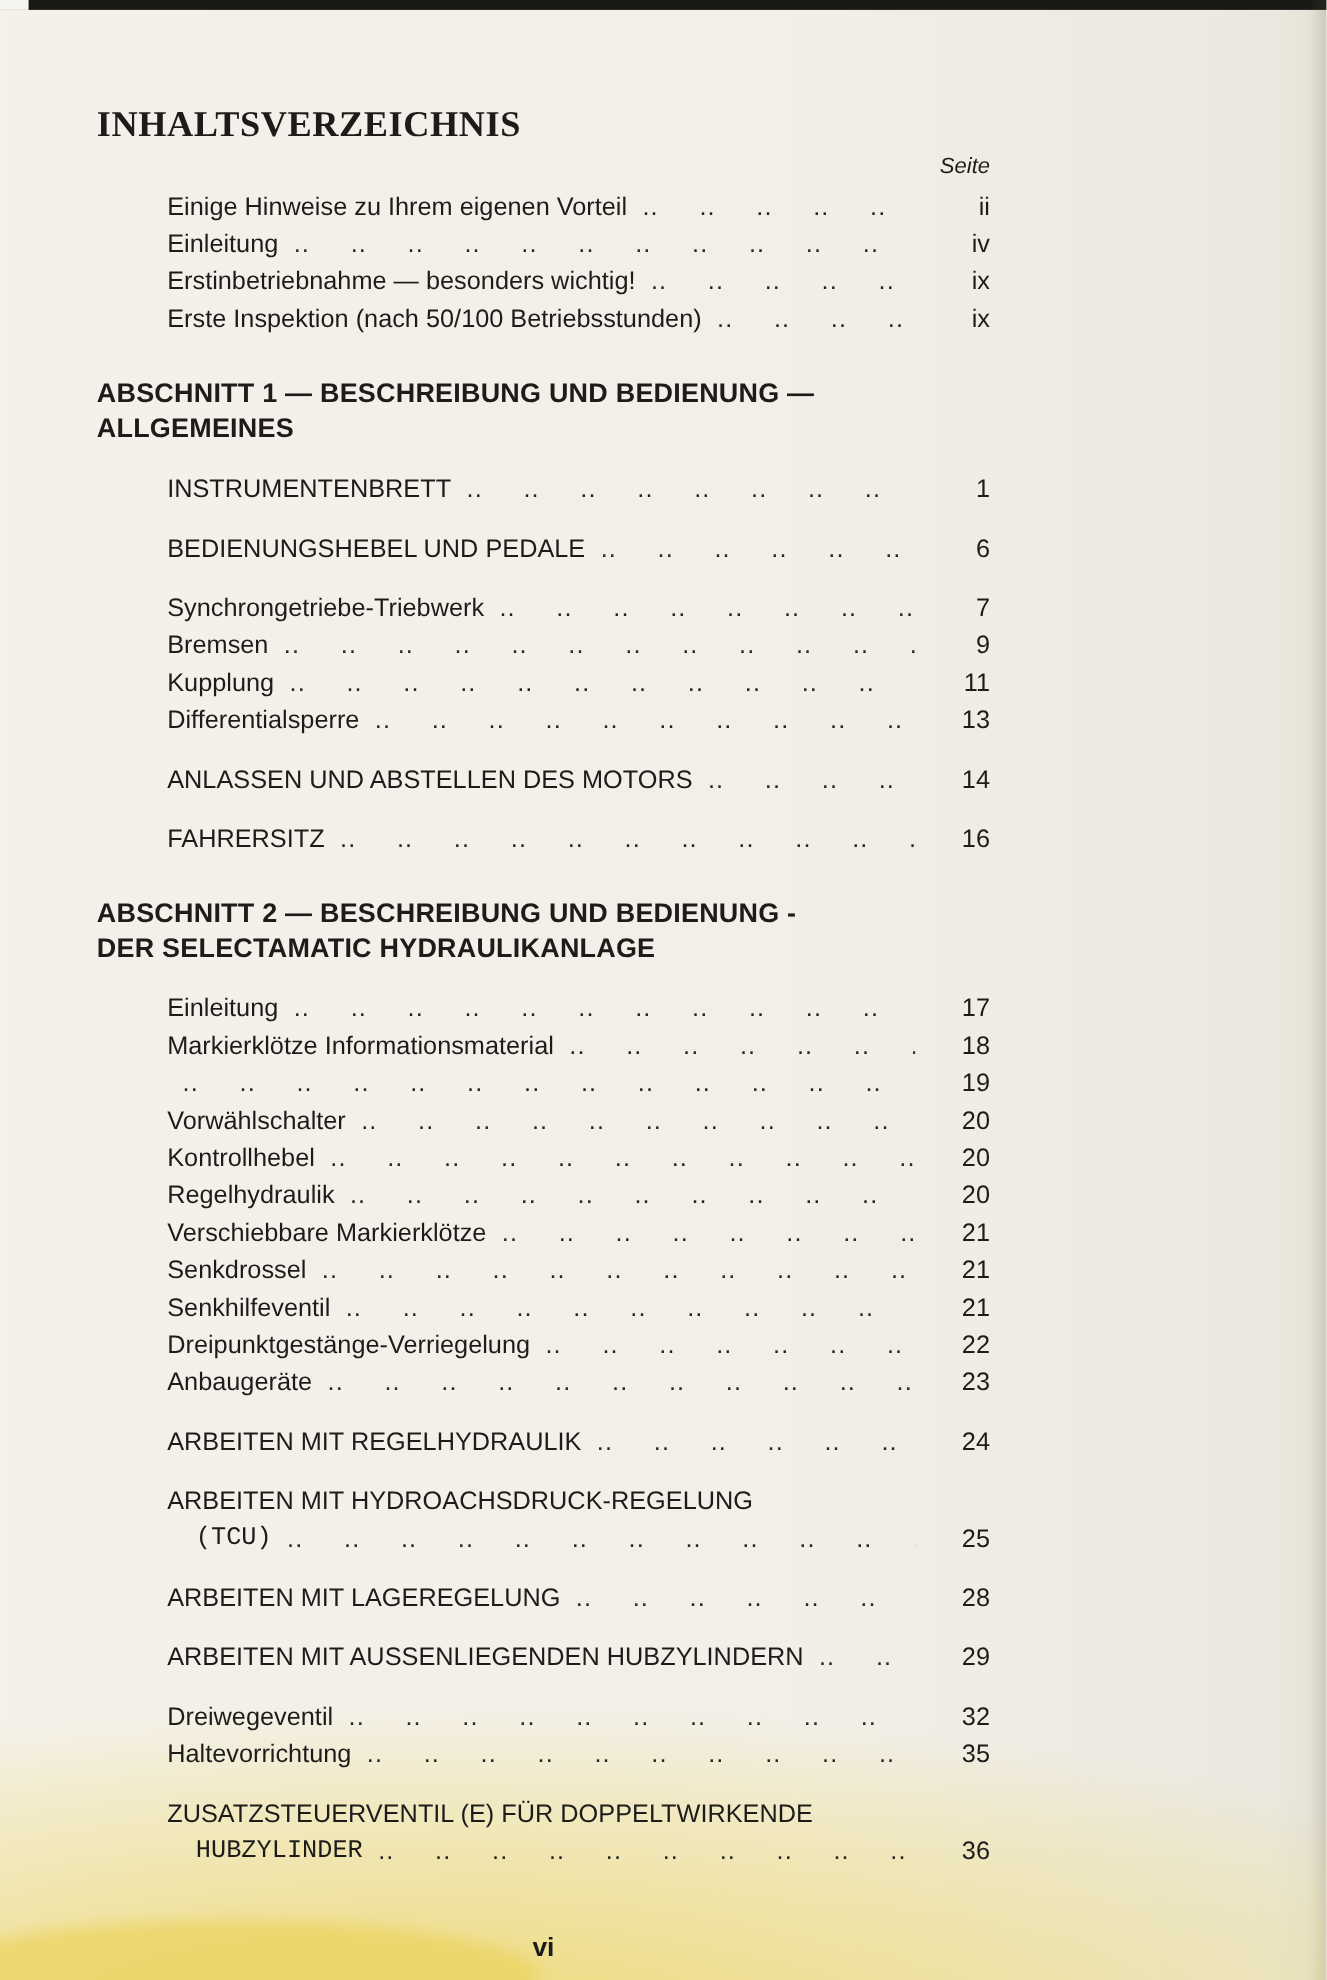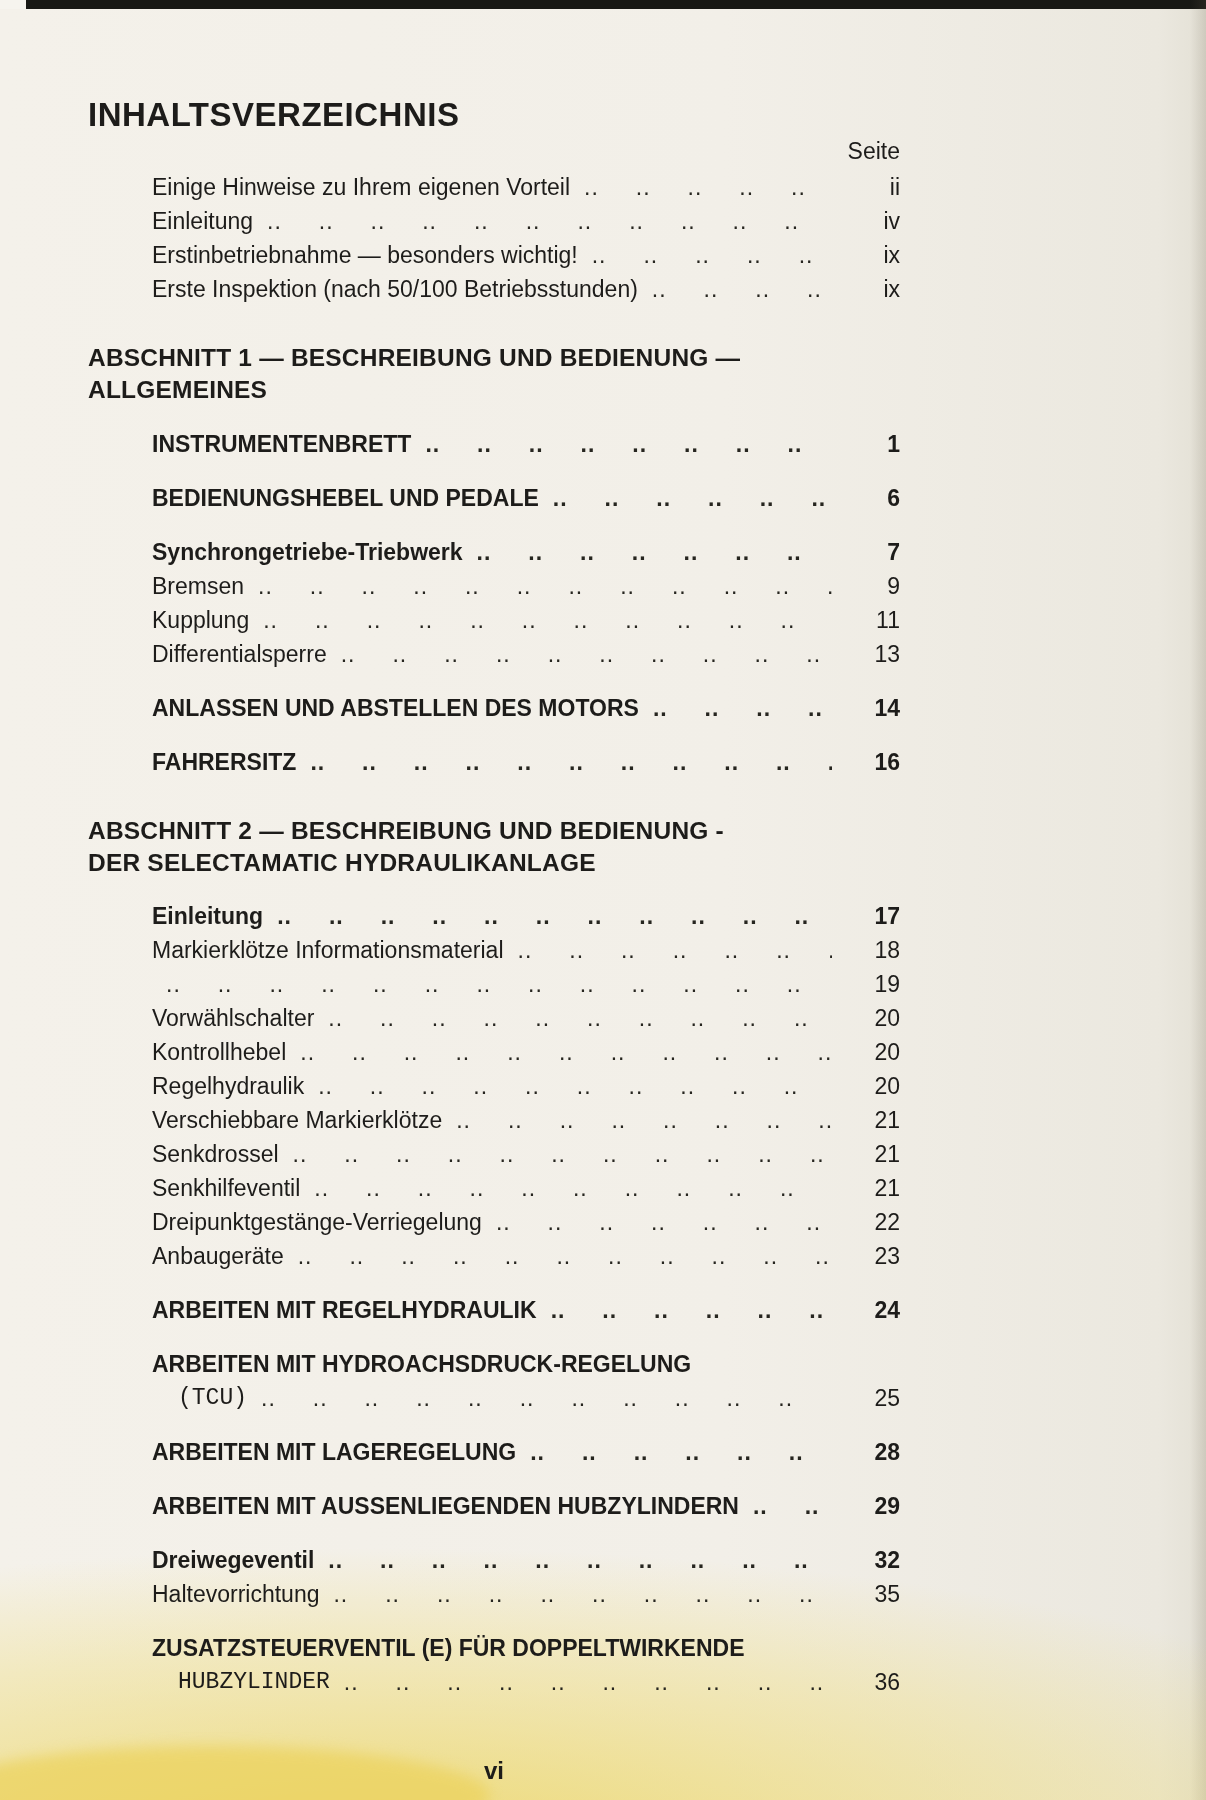--- a/index.html
+++ b/index.html
@@ -51,39 +51,41 @@
     margin-left: 88px;
     width: 812px;
     padding-top: 96px;
   }
   .doc-title {
     font-size: 33px;
     font-weight: bold;
     letter-spacing: 0.5px;
     margin: 0;
     line-height: 1.15;
+    font-family: Liberation Serif, serif;
   }
   .seite-row {
     display: flex;
     justify-content: flex-end;
-    font-size: 23px;
+    font-size: 20px;
     line-height: 30px;
     margin-top: 2px;
     margin-bottom: 4px;
+    font-style: italic;
   }
   .toc-list { }
   .indented { margin-left: 64px; }
 
   .toc-row {
     display: flex;
     align-items: flex-end;
     font-size: 23px;
     line-height: 34px;
   }
-  .toc-row.gap { margin-top: 20px; font-weight: bold; }
+  .toc-row.gap { margin-top: 20px; }
   .toc-label { white-space: nowrap; }
   .cont-line .toc-label { padding-left: 26px; font-family: Liberation Mono, monospace; }
   .leader {
     flex: 1 1 auto;
     overflow: hidden;
     white-space: nowrap;
     margin: 0 10px 0 14px;
     letter-spacing: 1px;
     color: #26251f;
   }

